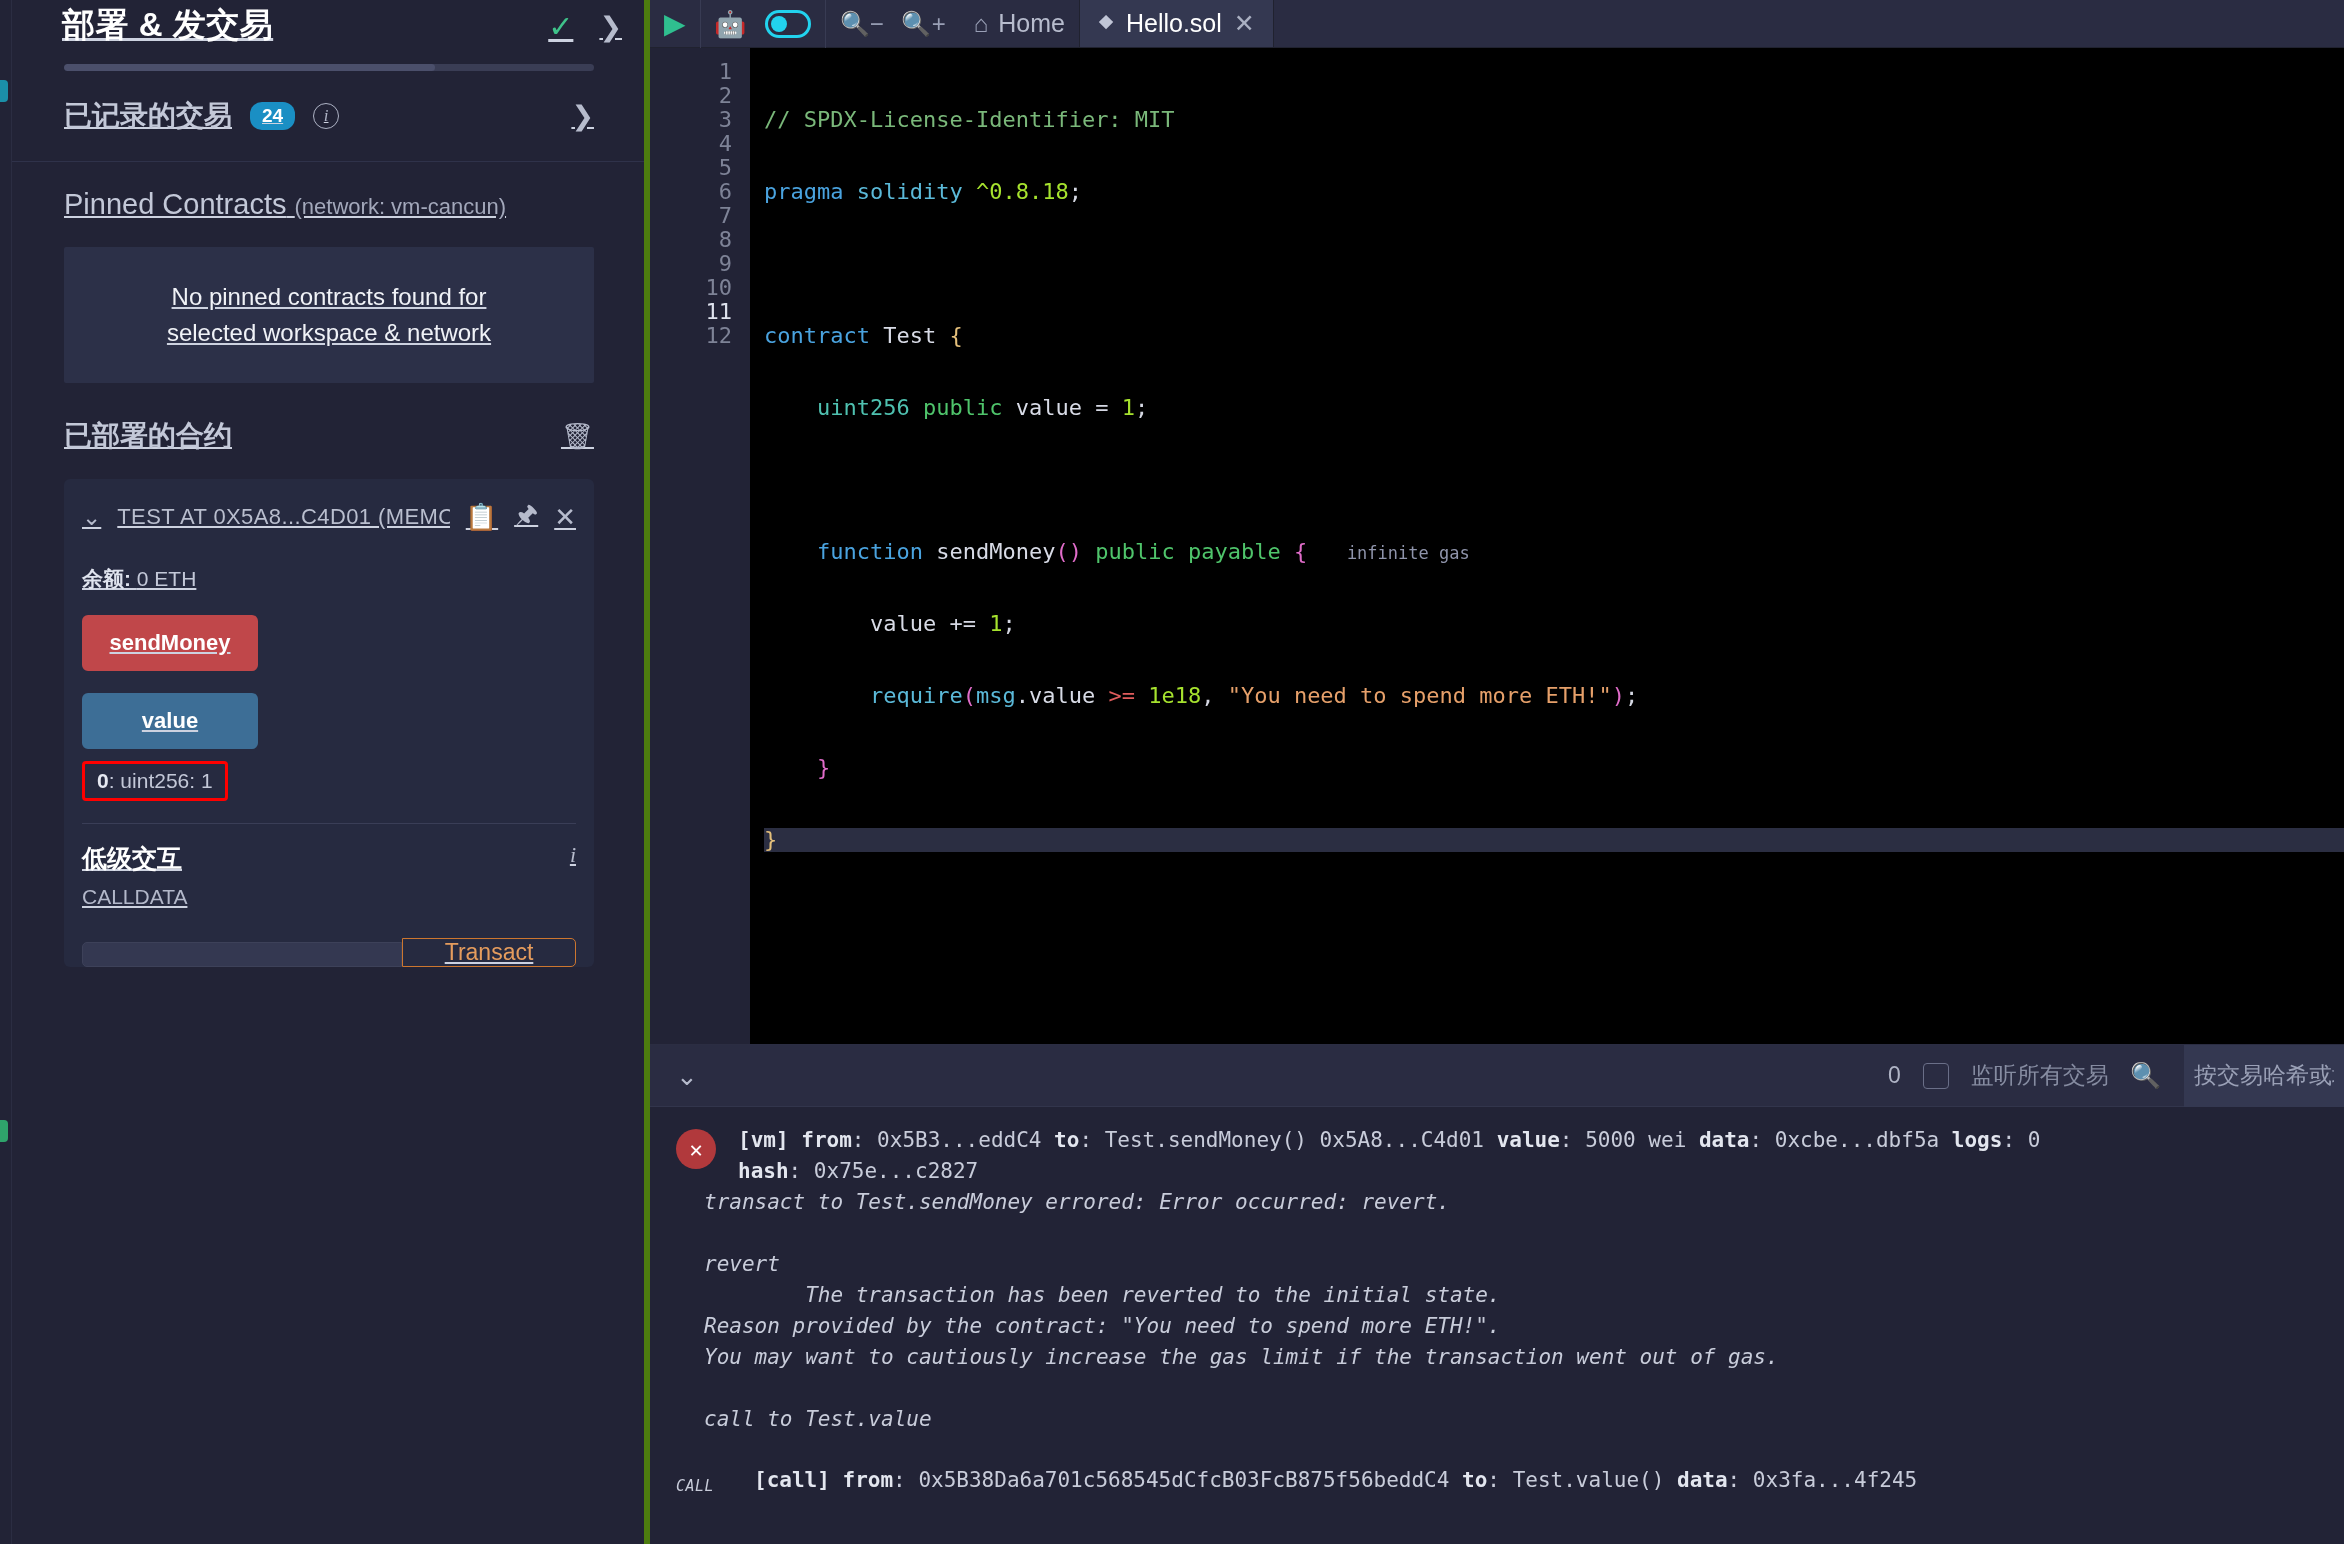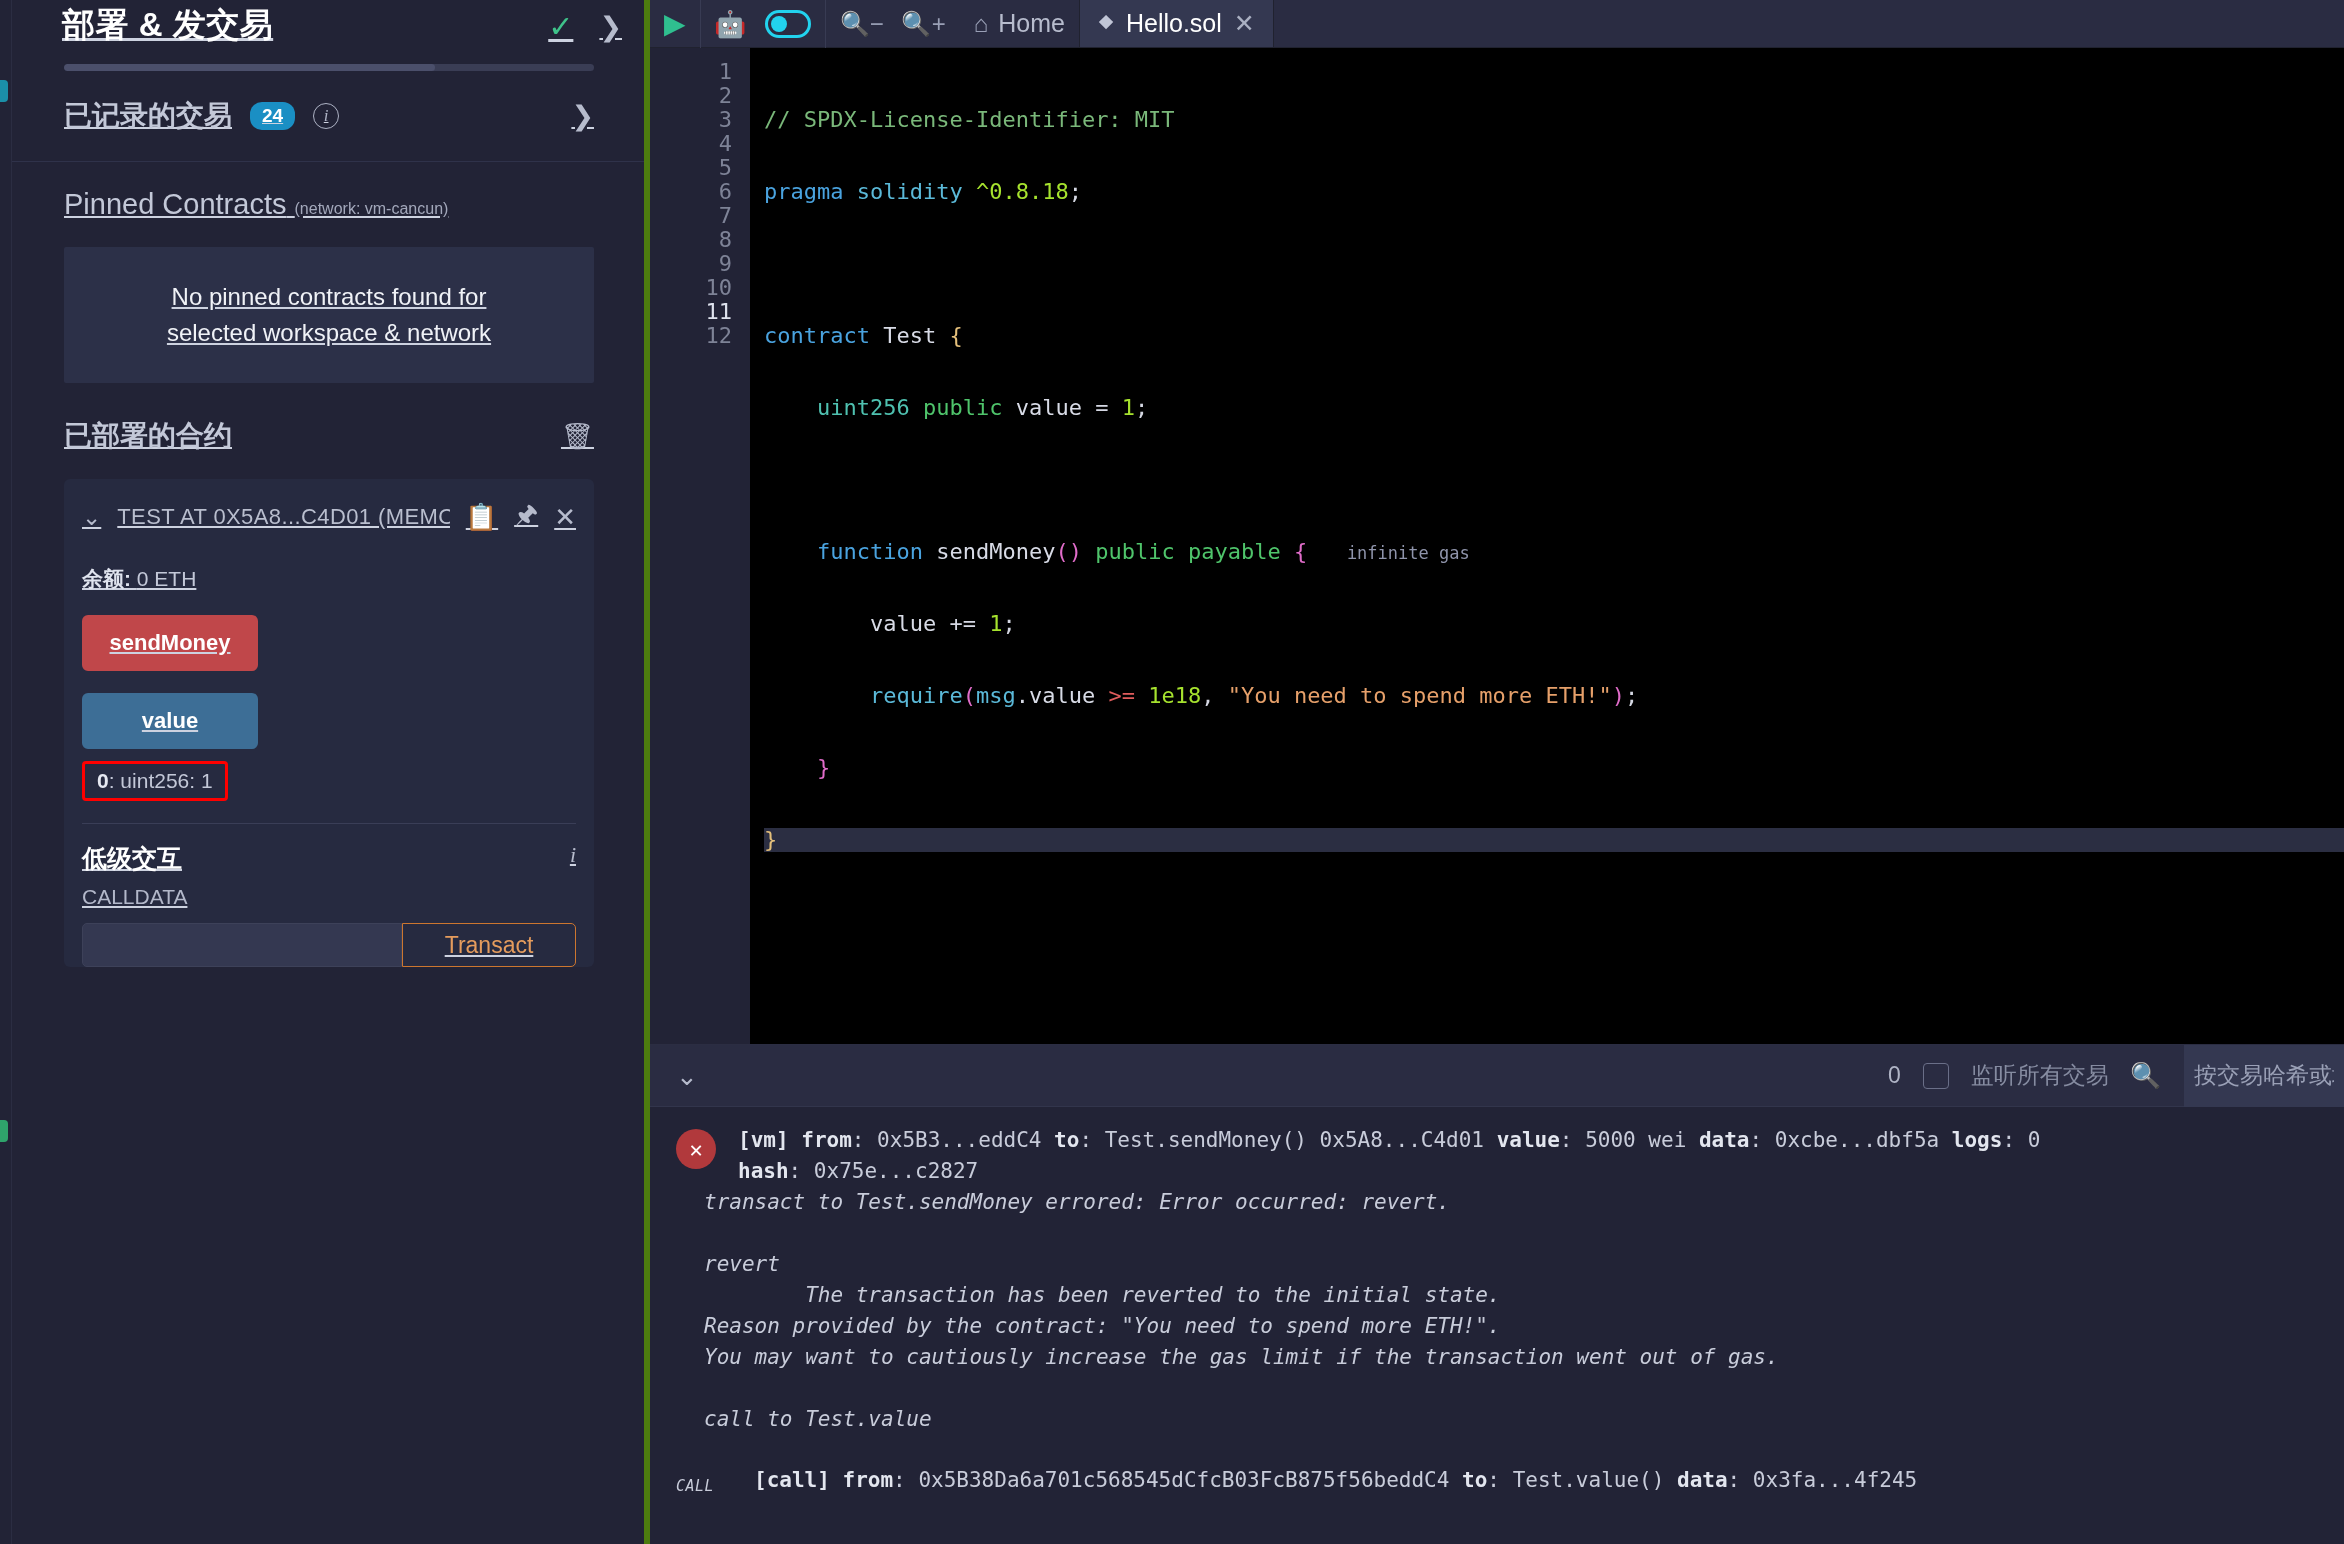--- a/index.html
+++ b/index.html
@@ -90,21 +90,21 @@
     border-radius: 12px; padding: 3px 12px; min-width: 42px; text-align:center;
   }
   .info-circ {
     width: 26px; height: 26px; border-radius: 50%; border: 1.7px solid #aeb3c5;
     display:flex; align-items:center; justify-content:center; font-size: 17px; color:#aeb3c5;
     font-family: "Liberation Serif", serif; font-style: italic;
   }
 
   .pinned-wrap { padding: 26px 50px 0 52px; }
   .pinned-title { font-size: 29px; color: #c3c8d8; }
-  .pinned-title .net { font-size: 16px; color: #a3a8bb; }
+  .pinned-title .net { font-size: 22px; color: #a3a8bb; }
   .pinned-box {
     margin-top: 26px; background: #2c3048; border-radius: 2px;
     padding: 32px 20px; text-align:center; color:#f0f2f7; font-size: 24px; line-height: 36px;
     font-weight: 500;
   }
 
   .deployed-hdr {
     display:flex; align-items:center; justify-content:space-between;
     padding: 34px 50px 0 52px;
   }
@@ -131,21 +131,21 @@
   .result-box {
     margin-top: 12px; display:inline-block; border: 3px solid #ff0000;
     border-radius: 4px; padding: 5px 12px; color:#c3c8d8; font-size: 21px;
   }
   .result-box b { color:#e6e9f2; }
   .cc-div { height:1px; background:#3a3e57; margin: 22px 0 0 0; }
   .lowlevel-row { display:flex; align-items:flex-start; justify-content:space-between; margin-top: 18px;}
   .lowlevel-title { font-size: 25px; color:#ffffff; font-weight:700; }
   .lowlevel-i { font-size: 22px; color:#b6bbcc; font-family: "Liberation Serif", serif; font-style: italic;}
   .calldata-label { font-size: 21px; color:#b3b8ca; margin-top: 10px; }
-  .calldata-row { display:flex; margin-top: 14px; height: 44px; }
+  .calldata-row { display:flex; margin-top: 14px; height: 44px; align-items: flex-end; }
   .calldata-input {
     flex:1; background:#343851; border:1px solid #3d4159; border-radius:5px 0 0 5px;
     font-family: inherit; font-size:20px; color:#d2d6e3; padding: 0 14px;
   }
   .transact-btn {
     width: 174px; background: transparent; border: 1.5px solid #cc762f;
     border-radius: 0 5px 5px 0; color: #e59c5d; font-size: 23px; font-family: inherit;
     cursor:pointer;
   }
 

